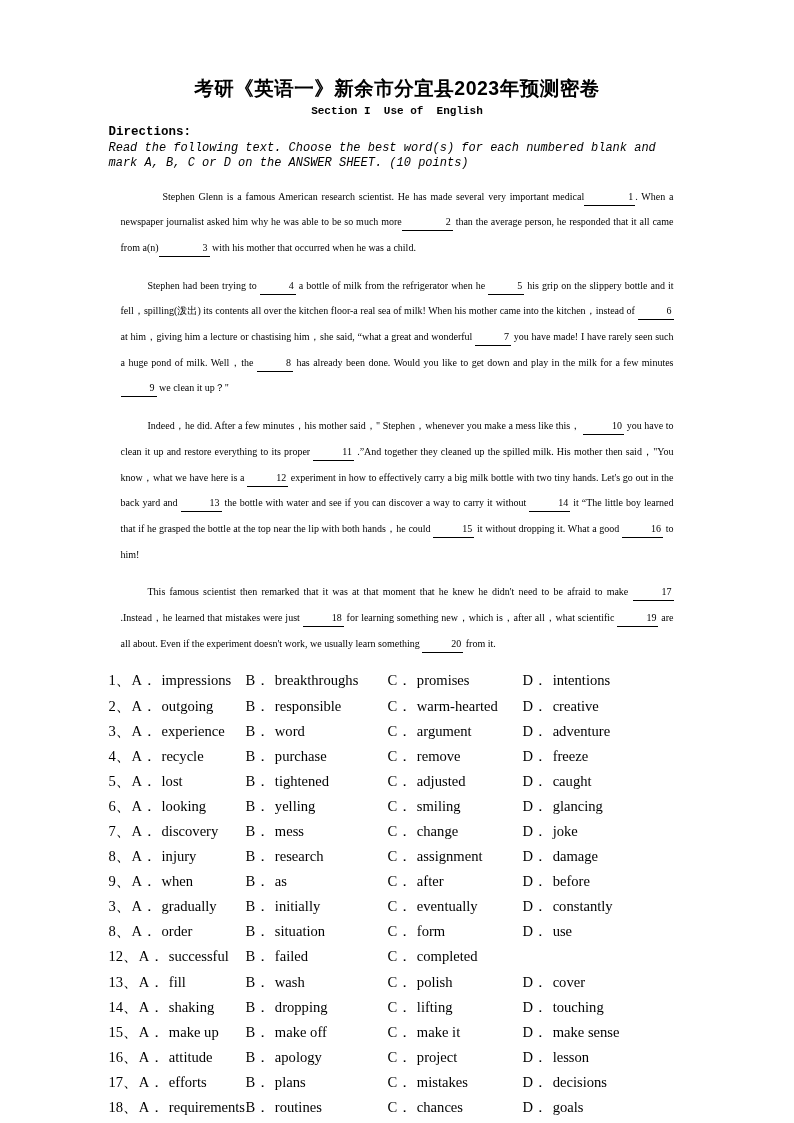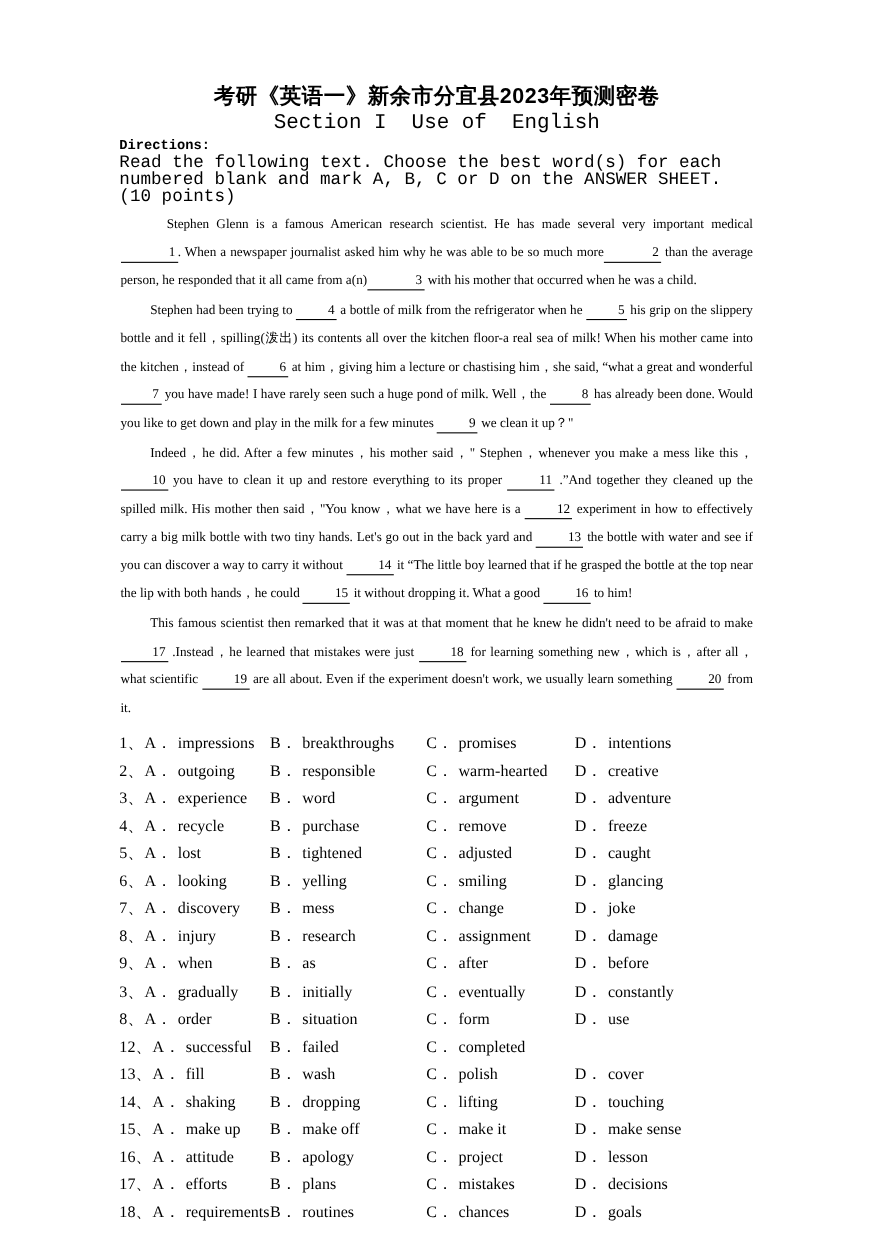--- a/index.html
+++ b/index.html
@@ -20,44 +20,46 @@
     font-family: "Liberation Sans", sans-serif;
     font-weight: 700;
     font-size: 19.5px;
     letter-spacing: 0.5px;
     line-height: 24px;
     color: #000;
   }
   .section-heading {
     text-align: center;
     font-family: "Liberation Mono", monospace;
-    font-size: 19px;
+    font-size: 11px;
     line-height: 17px;
     margin-top: 3px;
     white-space: pre-wrap;
     color: #000;
+    font-weight: bold;
   }
   .directions-label {
     font-family: Liberation Mono, monospace;
     font-weight: 700;
     font-size: 12.5px;
     line-height: 15.5px;
     margin-top: 5px;
     color: #000;
   }
   .directions-text {
     font-family: "Liberation Mono", monospace;
-    font-size: 16px;
+    font-size: 12px;
     line-height: 15.5px;
     color: #000;
+    font-style: italic;
   }
   .passage { margin-top: 4px; }
   .para {
-    margin: 1px;
-    font-size: 12px;
+    margin: 12px;
+    font-size: 10px;
     line-height: 25.7px;
     text-align: justify;
     text-indent: 27px;
     color: #000;
   }
   .para.first { text-indent: 42px; }
   .blank {
     display: inline-block;
     min-width: 28px;
     padding: 0 2px;

